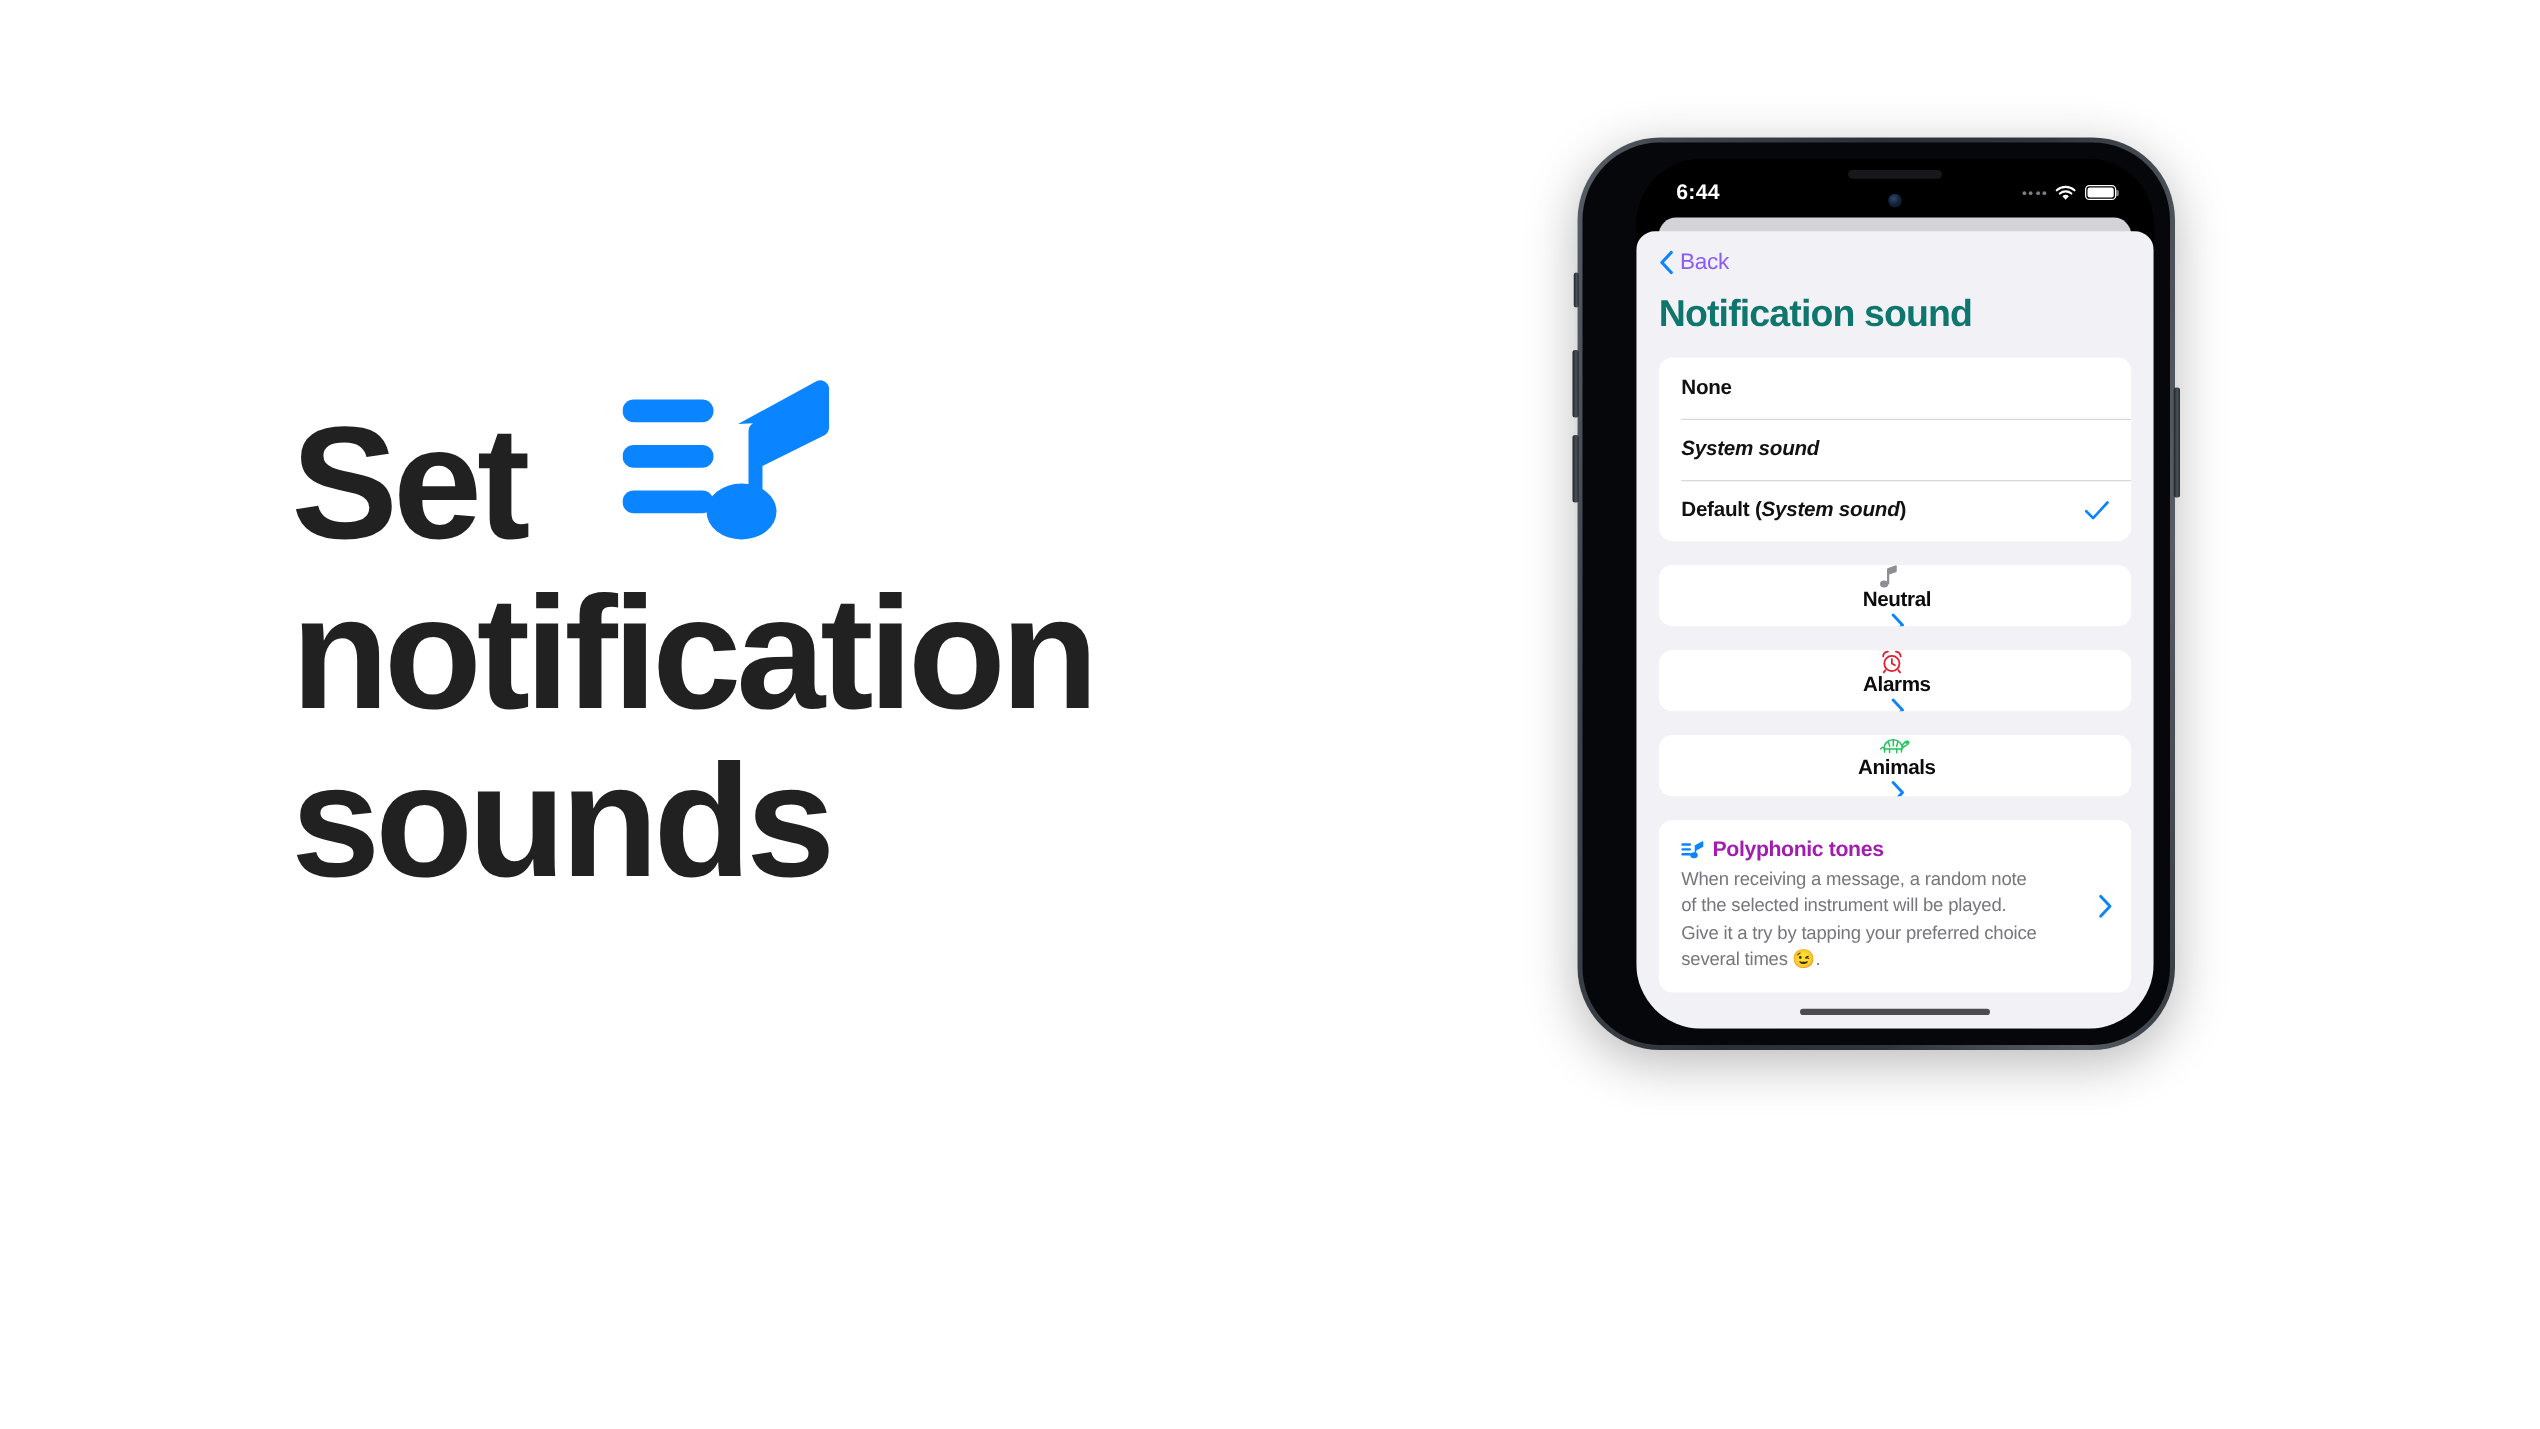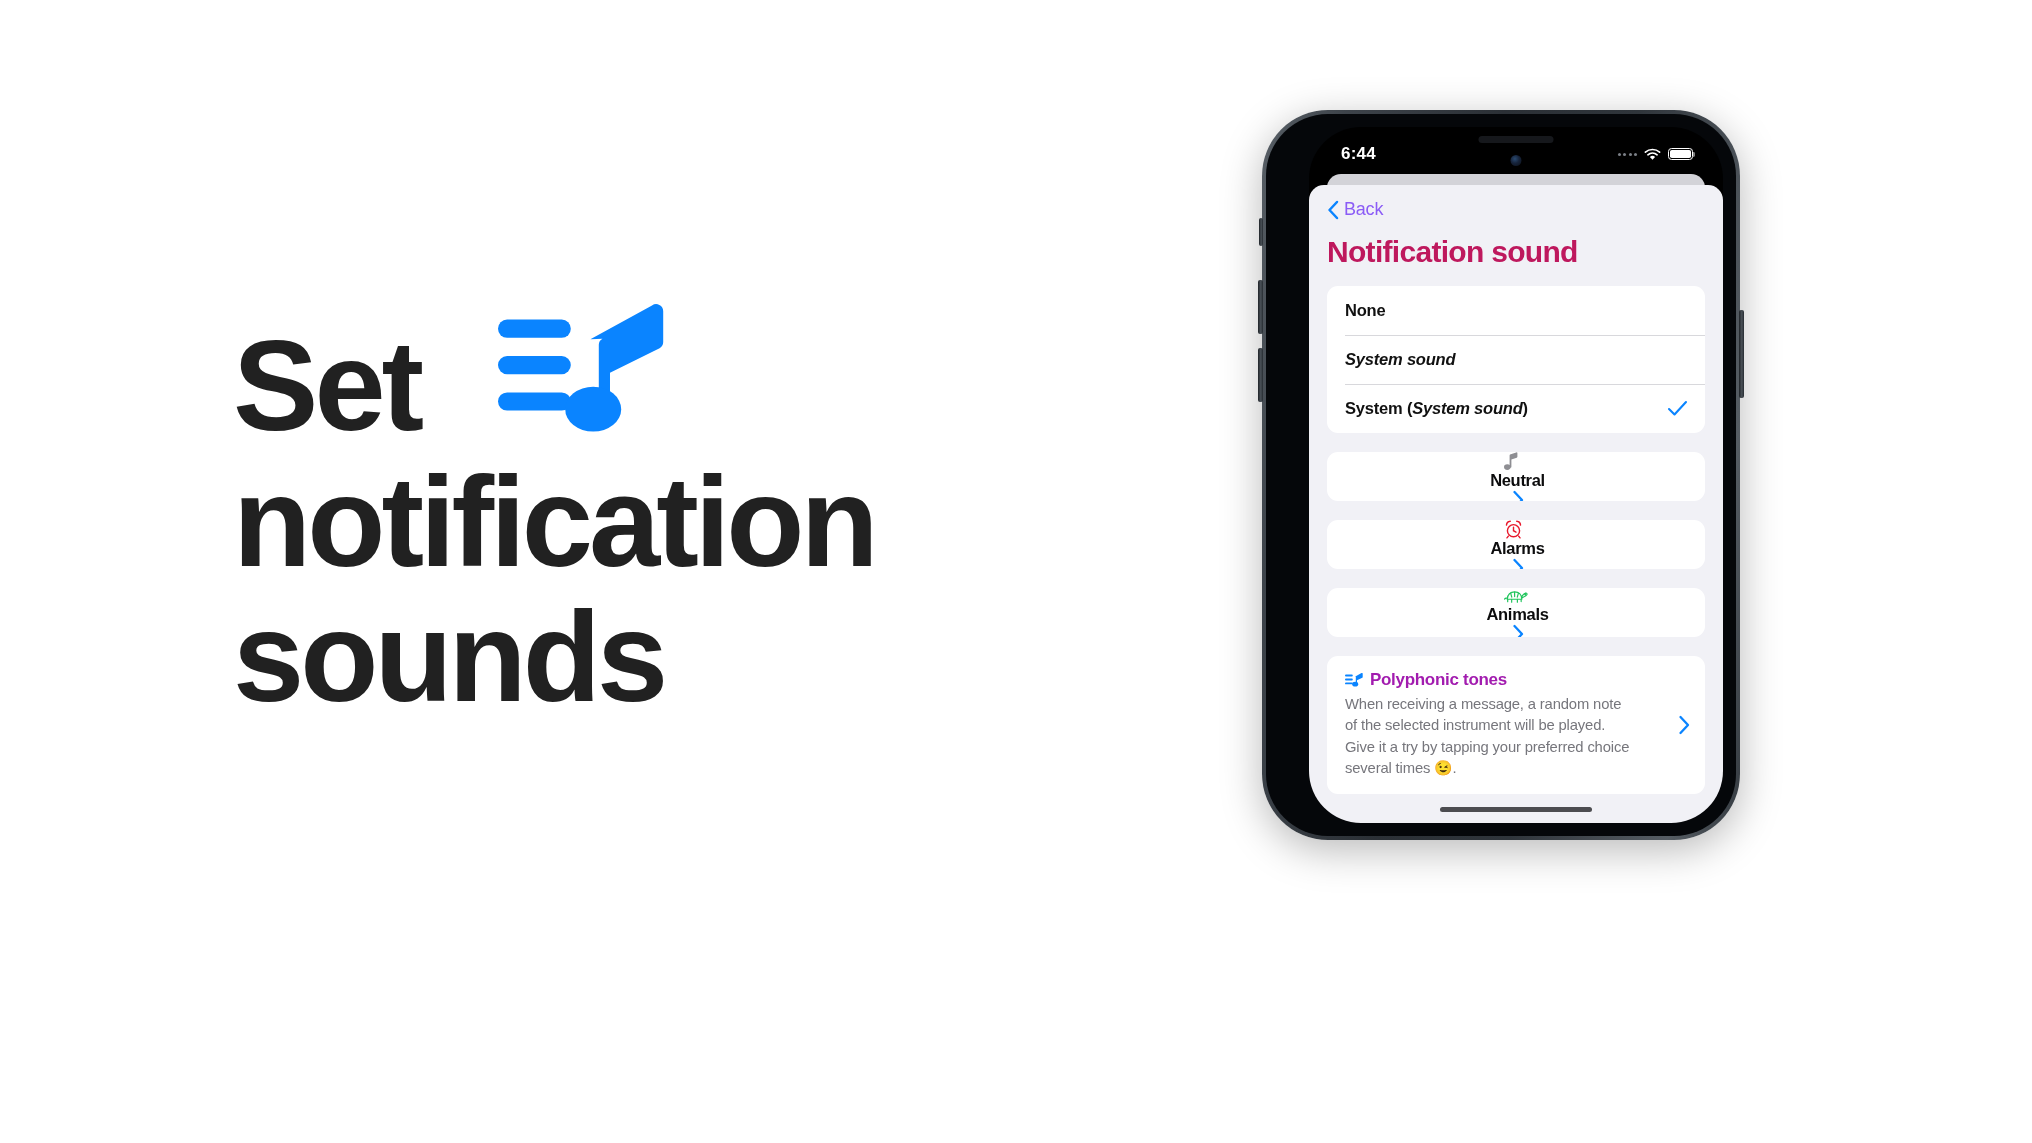--- a/index.html
+++ b/index.html
@@ -126,21 +126,21 @@
   }
   .back-row {
     display: flex; align-items: center; gap: 5px;
     padding: 14px 0 0 18px;
     cursor: pointer;
   }
   .back-chev svg { display:block; }
   .back-label { font-size: 18px; color: #8b5cf6; letter-spacing: -.2px; }
 
   .sheet-title {
-    font-size: 30px; font-weight: 700; color: #be185d;
+    font-size: 30px; font-weight: 700; color: #0f766e;
     padding: 15px 0 0 18px;
     letter-spacing: -.7px;
   }
 
   .sheet-scroll {
     flex: 1 1 auto;
     padding: 17px 18px 0 18px;
     overflow: hidden;
   }
 
@@ -295,21 +295,21 @@
 
                 <div class="opt-row">
                   <span class="opt-label">None</span>
                 </div>
 
                 <div class="opt-row">
                   <span class="opt-label italic">System sound</span>
                 </div>
 
                 <div class="opt-row">
-                  <span class="opt-label"><span>System (</span><em>System sound</em><span>)</span></span>
+                  <span class="opt-label"><span>Default (</span><em>System sound</em><span>)</span></span>
                   <span class="opt-check">
                     <svg width="21" height="17" viewBox="0 0 21 17" xmlns="http://www.w3.org/2000/svg" aria-hidden="true">
                       <path d="M2 9 L7.5 14.5 L19 2" stroke="#0a84ff" stroke-width="2.1" fill="none" stroke-linecap="round" stroke-linejoin="round"></path>
                     </svg>
                   </span>
                 </div>
 
               </div>
 
               <div class="card">

